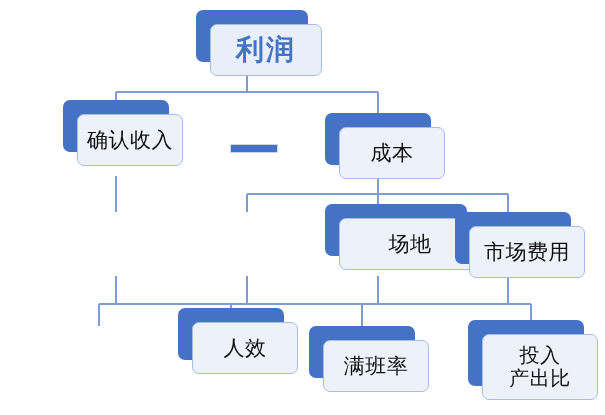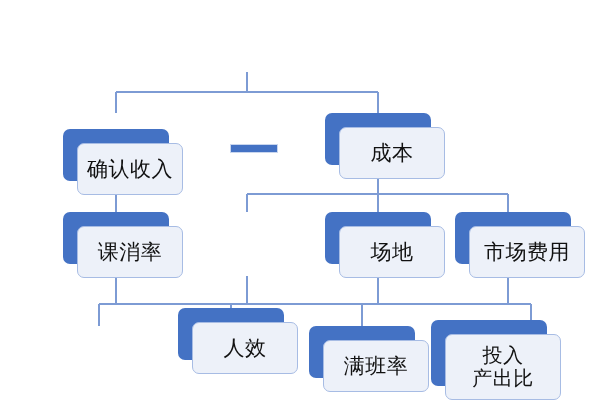--- a/index.html
+++ b/index.html
@@ -83,46 +83,46 @@
       <path d="M378 276 L378 304"></path>
       <path d="M508 276 L508 304"></path>
       <path d="M99 304 L531 304"></path>
       <path d="M99 304 L99 326"></path>
       <path d="M231 304 L231 326"></path>
       <path d="M362 304 L362 326"></path>
       <path d="M531 304 L531 320"></path>
     </g>
   </svg>
 
+  <div class="node root" style="left:196px;top:10px;width:112px;height:52px;">
+    <div class="plate"></div>
+    <div class="face">
+      <span class="label">利润</span>
+    </div>
+  </div>
 
-  <div class="node" style="left:63px;top:129px;width:106px;height:52px;">
+  <div class="node" style="left:63px;top:100px;width:106px;height:52px;">
     <div class="plate"></div>
     <div class="face">
       <span class="label">确认收入</span>
     </div>
   </div>
 
   <div class="minus" style="left:230px;top:144px;width:48px;height:9px;"></div>
 
   <div class="node" style="left:325px;top:113px;width:106px;height:52px;">
     <div class="plate"></div>
     <div class="face">
       <span class="label">成本</span>
     </div>
   </div>
 
-  <div class="node" style="left:63px;top:212px;width:106px;height:52px;">
-    <div class="plate"></div>
-    <div class="face">
-      <span class="label">课消率</span>
-    </div>
-  </div>
 
 
-  <div class="node" style="left:325px;top:212px;width:106px;height:52px;">
+  <div class="node" style="left:325px;top:204px;width:106px;height:52px;padding-left:36px;">
     <div class="plate"></div>
     <div class="face">
       <span class="label">场地</span>
     </div>
   </div>
 
   <div class="node" style="left:455px;top:212px;width:116px;height:52px;">
     <div class="plate"></div>
     <div class="face">
       <span class="label">市场费用</span>
@@ -137,21 +137,21 @@
     </div>
   </div>
 
   <div class="node" style="left:309px;top:326px;width:106px;height:52px;">
     <div class="plate"></div>
     <div class="face">
       <span class="label">满班率</span>
     </div>
   </div>
 
-  <div class="node two-line" style="left:431px;top:320px;width:116px;height:66px;text-decoration:underline;">
+  <div class="node two-line" style="left:468px;top:320px;width:116px;height:66px;text-decoration:underline;">
     <div class="plate"></div>
     <div class="face">
       <span class="label">投入
 产出比</span>
     </div>
   </div>
 
 </div>
 
 </body></html>

